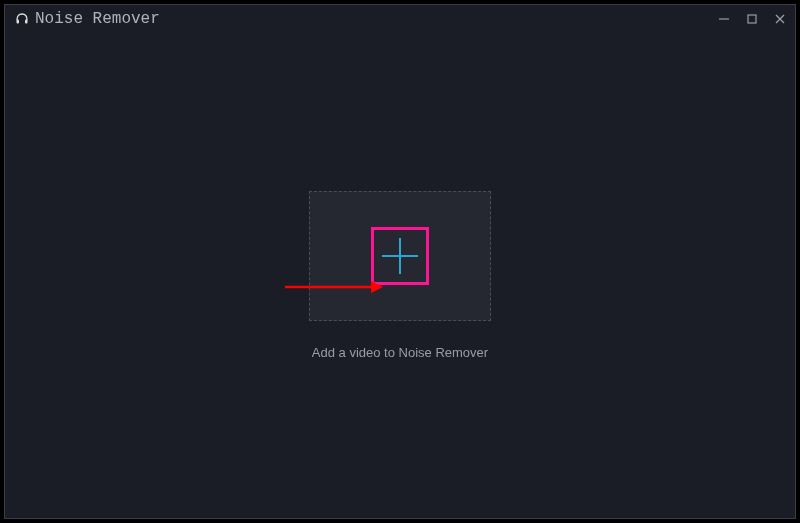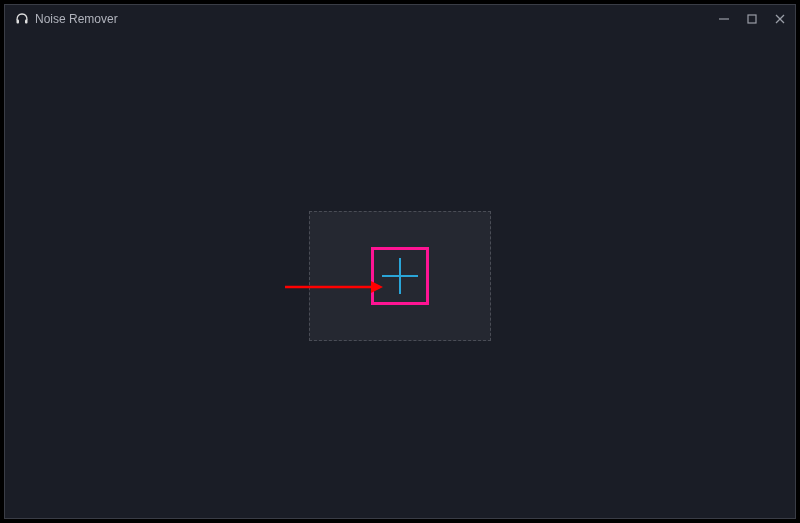--- a/index.html
+++ b/index.html
@@ -46,22 +46,23 @@
     .app-icon {
       width: 14px;
       height: 14px;
       display: flex;
       align-items: center;
       justify-content: center;
     }
     
     .title-text {
       color: #b0b3bc;
-      font-size: 12px;
+      font-size: 16px;
       font-weight: 400;
+      font-family: Liberation Mono, monospace;
     }
     
     .window-controls {
       display: flex;
       align-items: center;
       gap: 14px;
     }
     
     .win-control {
       width: 14px;
@@ -178,20 +179,21 @@
 
   <div class="main-content">
     <div class="drop-zone">
       <div class="plus-highlight">
         <div class="plus-icon">
           <div class="plus-h"></div>
           <div class="plus-v"></div>
         </div>
       </div>
     </div>
+    <div class="hint-text">Add a video to Noise Remover</div>
 
     <div class="arrow-annotation">
       <svg width="100" height="20" viewBox="0 0 100 20">
         <line x1="0" y1="10" x2="86" y2="10" stroke="#ff0000" stroke-width="2.5"></line>
         <polygon points="86,4 98,10 86,16" fill="#ff0000"></polygon>
       </svg>
     </div>
   </div>
 </div>
 

